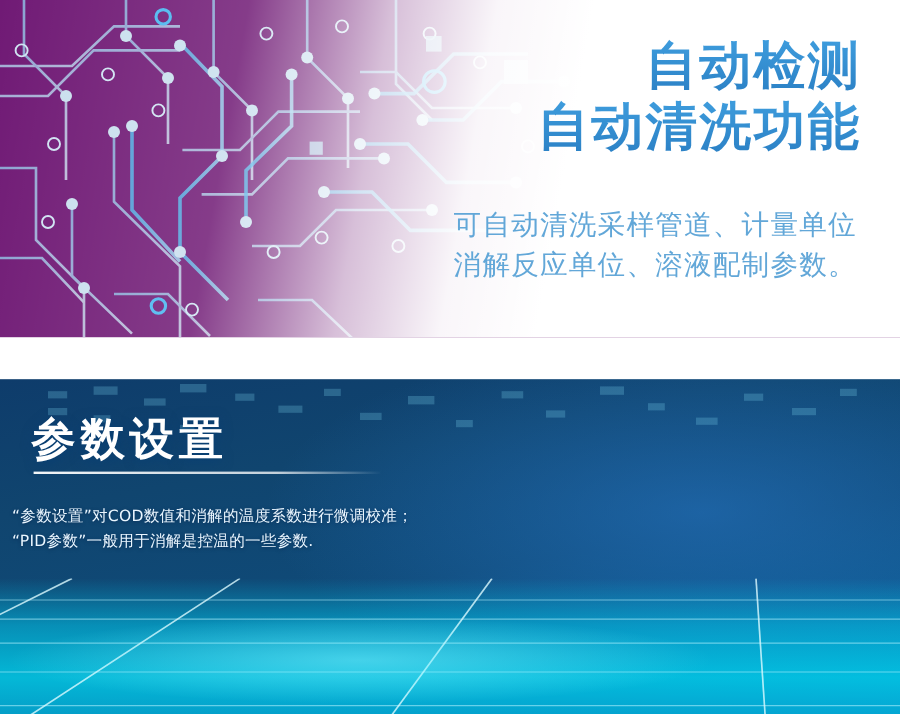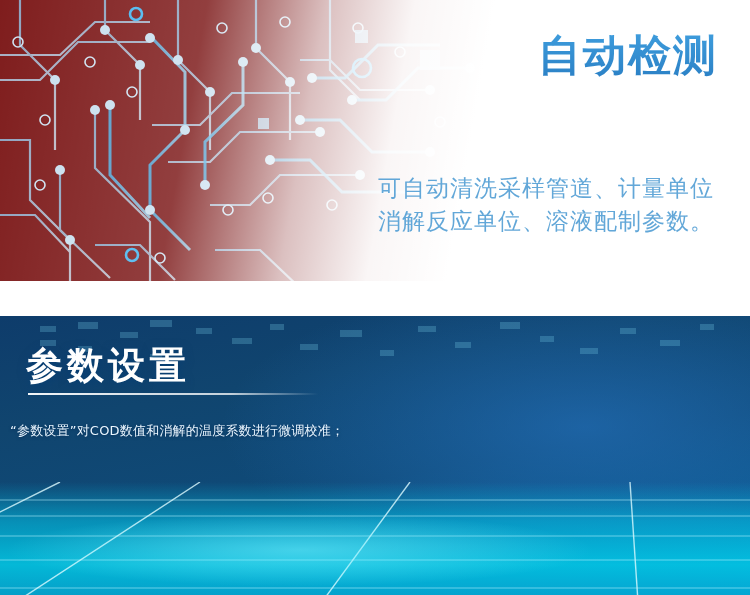--- a/index.html
+++ b/index.html
@@ -6,21 +6,21 @@
   html,body { width:750px; height:595px; overflow:hidden; }
   body {
     font-family:"Liberation Sans", "DejaVu Sans", sans-serif;
     background:#ffffff;
     position:relative;
   }
 
   
   #top-section{
     position:absolute; left:0; top:0; width:750px; height:281px;
-    background:#7f1d1d; overflow:hidden;
+    background:#701a75; overflow:hidden;
   }
   #circuit-layer{ position:absolute; left:0; top:0; width:750px; height:281px; }
   #top-fade{
     position:absolute; left:0; top:0; width:750px; height:281px;
     background:linear-gradient(100deg, rgba(255,255,255,0) 0%, rgba(255,255,255,0.15) 26%, rgba(255,255,255,0.72) 41%, rgba(255,255,255,0.96) 52%, #fff 62%, #fff 100%);
     pointer-events:none;
   }
   #headline{
     position:absolute; right:32px; top:30px; text-align:right;
     line-height:1.18;
@@ -211,20 +211,21 @@
       <circle cx="136" cy="14" r="6"></circle>
       <circle cx="362" cy="68" r="9"></circle>
       <circle cx="132" cy="255" r="6"></circle>
     </g>
   </svg>
 
   <div id="top-fade"></div>
 
   <div id="headline">
     <span class="hl-line">自动检测</span>
+    <span class="hl-line">自动清洗功能</span>
   </div>
 
   <div id="subhead">
     <span class="sub-line">可自动清洗采样管道、计量单位</span>
     <span class="sub-line">消解反应单位、溶液配制参数。</span>
   </div>
 </div>
 
 <div id="bottom-section">
 
@@ -271,20 +272,21 @@
       <line x1="120" y1="0" x2="-60" y2="90"></line>
     </g>
   </svg>
   <div id="floor-glow"></div>
 
   <div id="section-title">参数设置</div>
   <div id="title-rule"></div>
 
   <div id="desc">
     <span class="desc-line">“参数设置”对COD数值和消解的温度系数进行微调校准；</span>
+    <span class="desc-line">“PID参数”一般用于消解是控温的一些参数.</span>
   </div>
 
   <div class="panel" id="panel-coef">
     <div class="panel-title">系数校准</div>
 
   </div>
 
 </div>
 
 </body></html>

